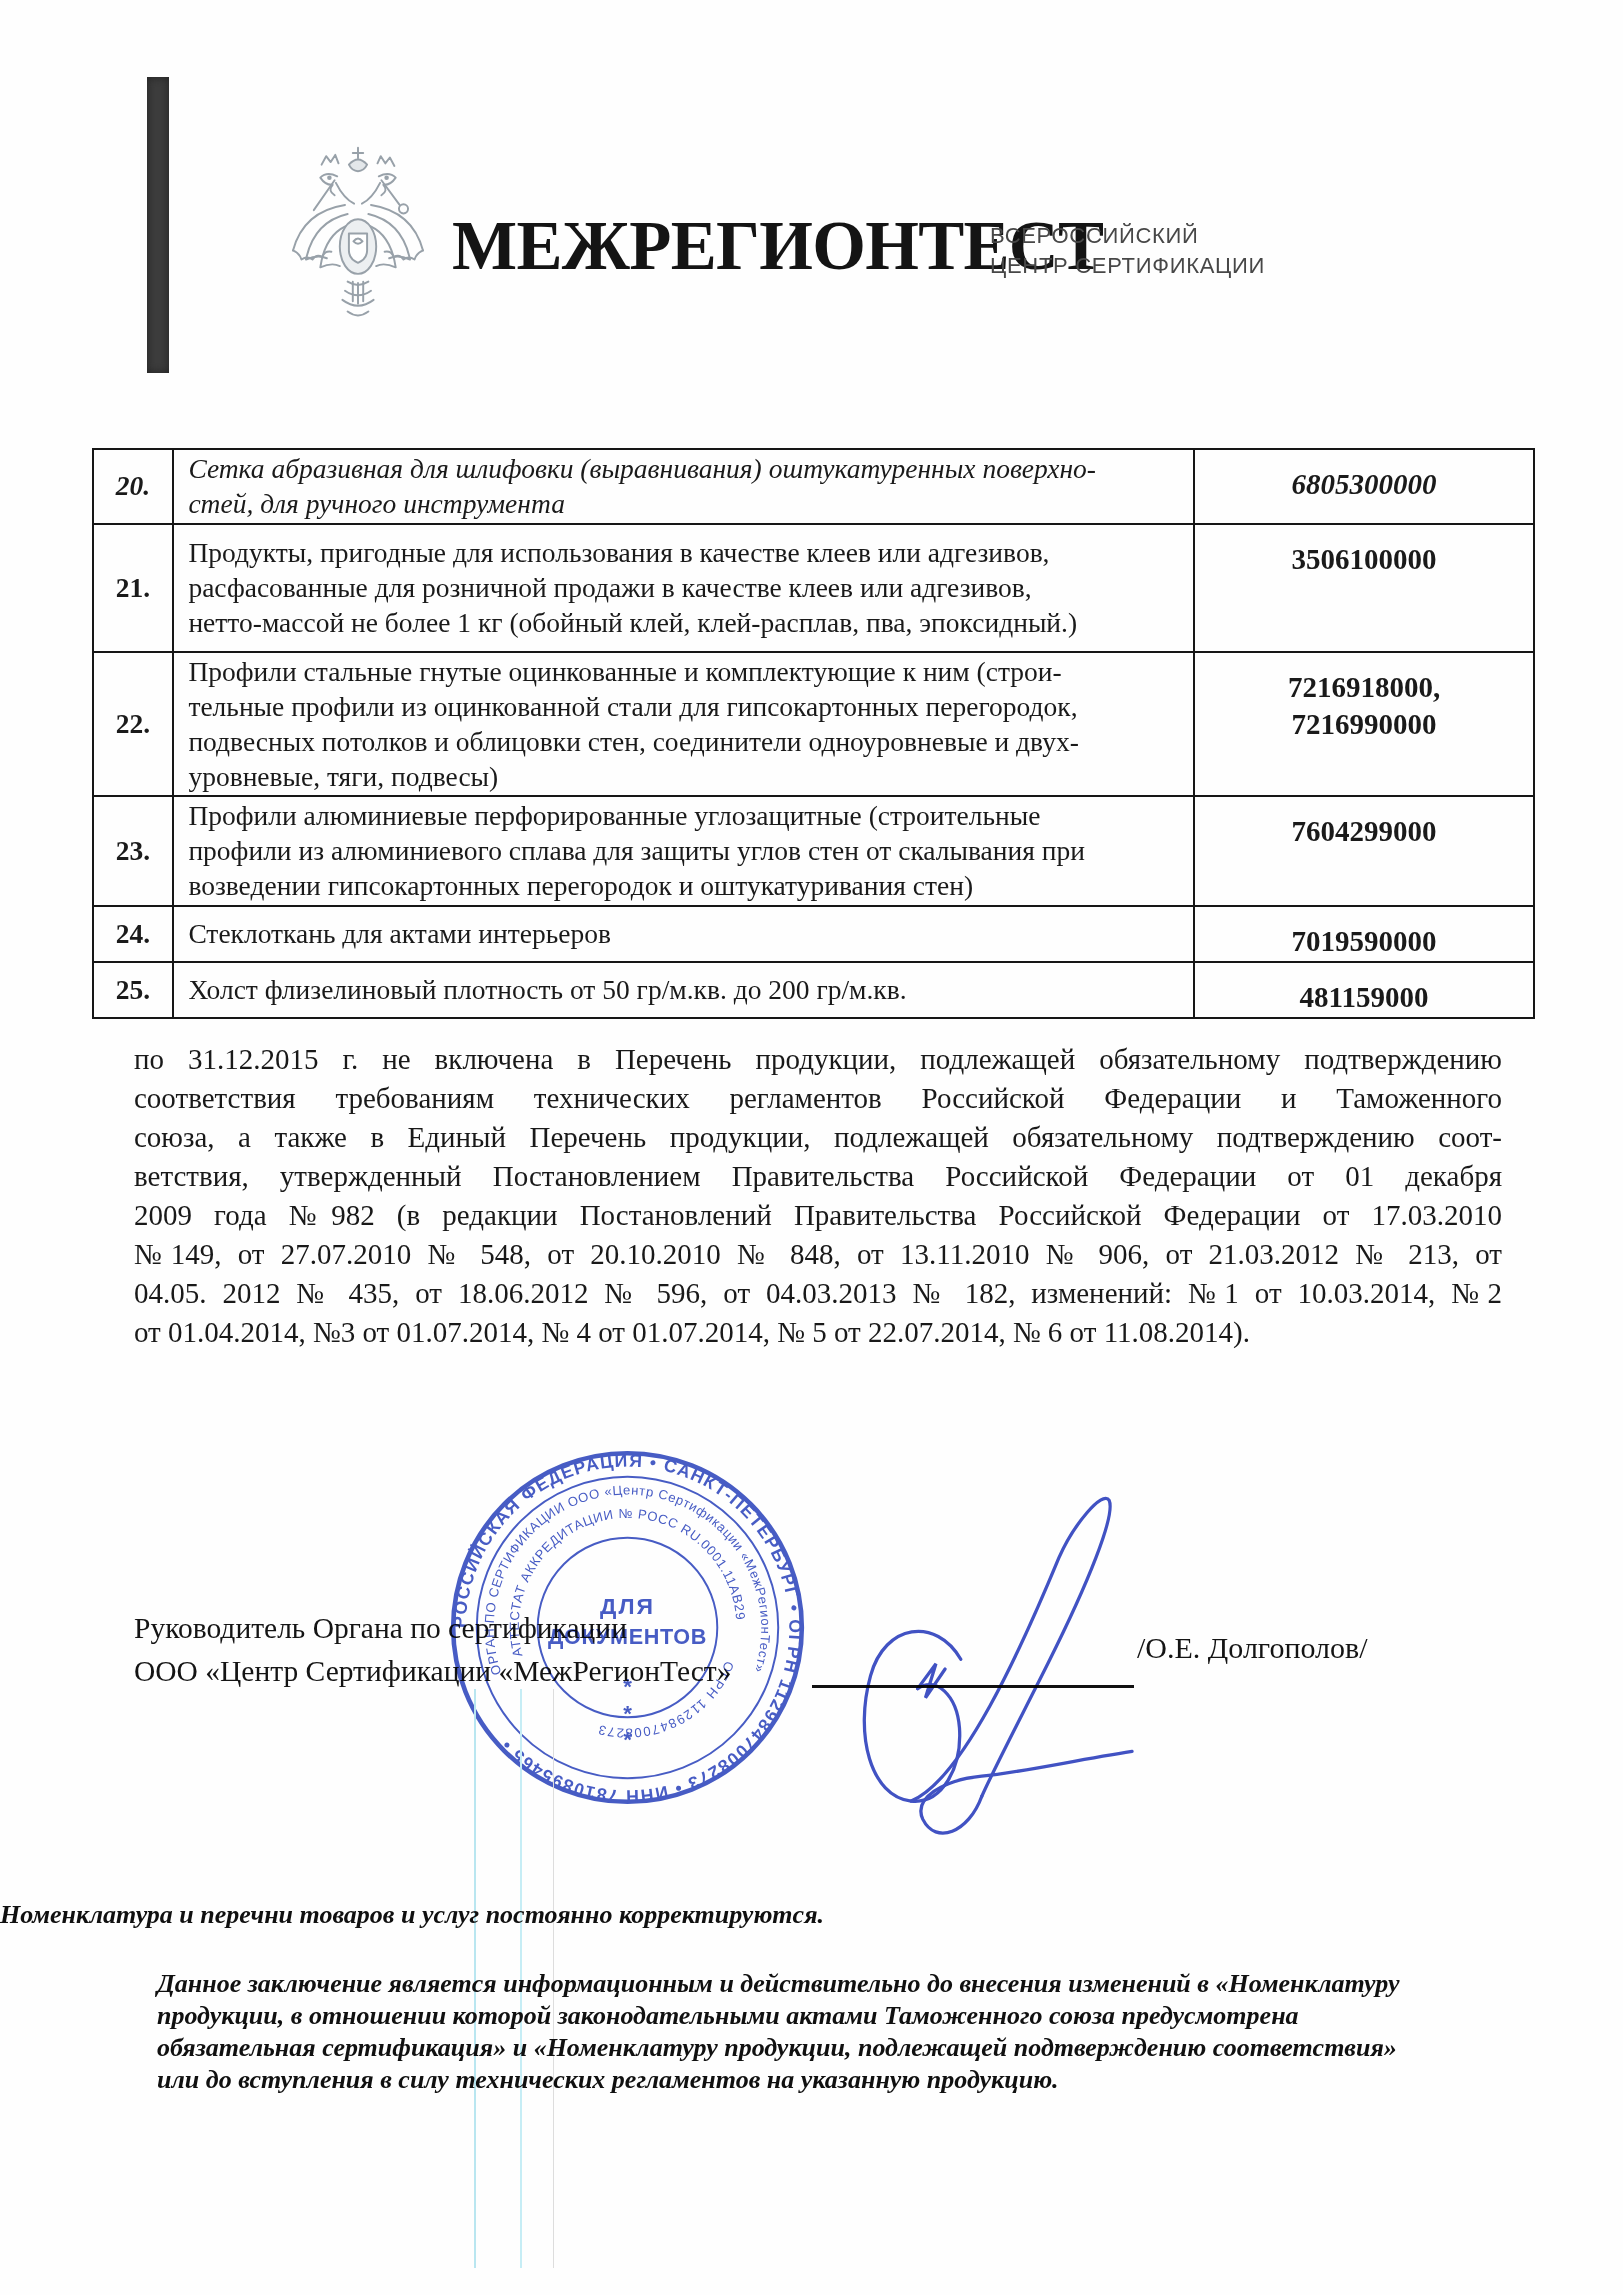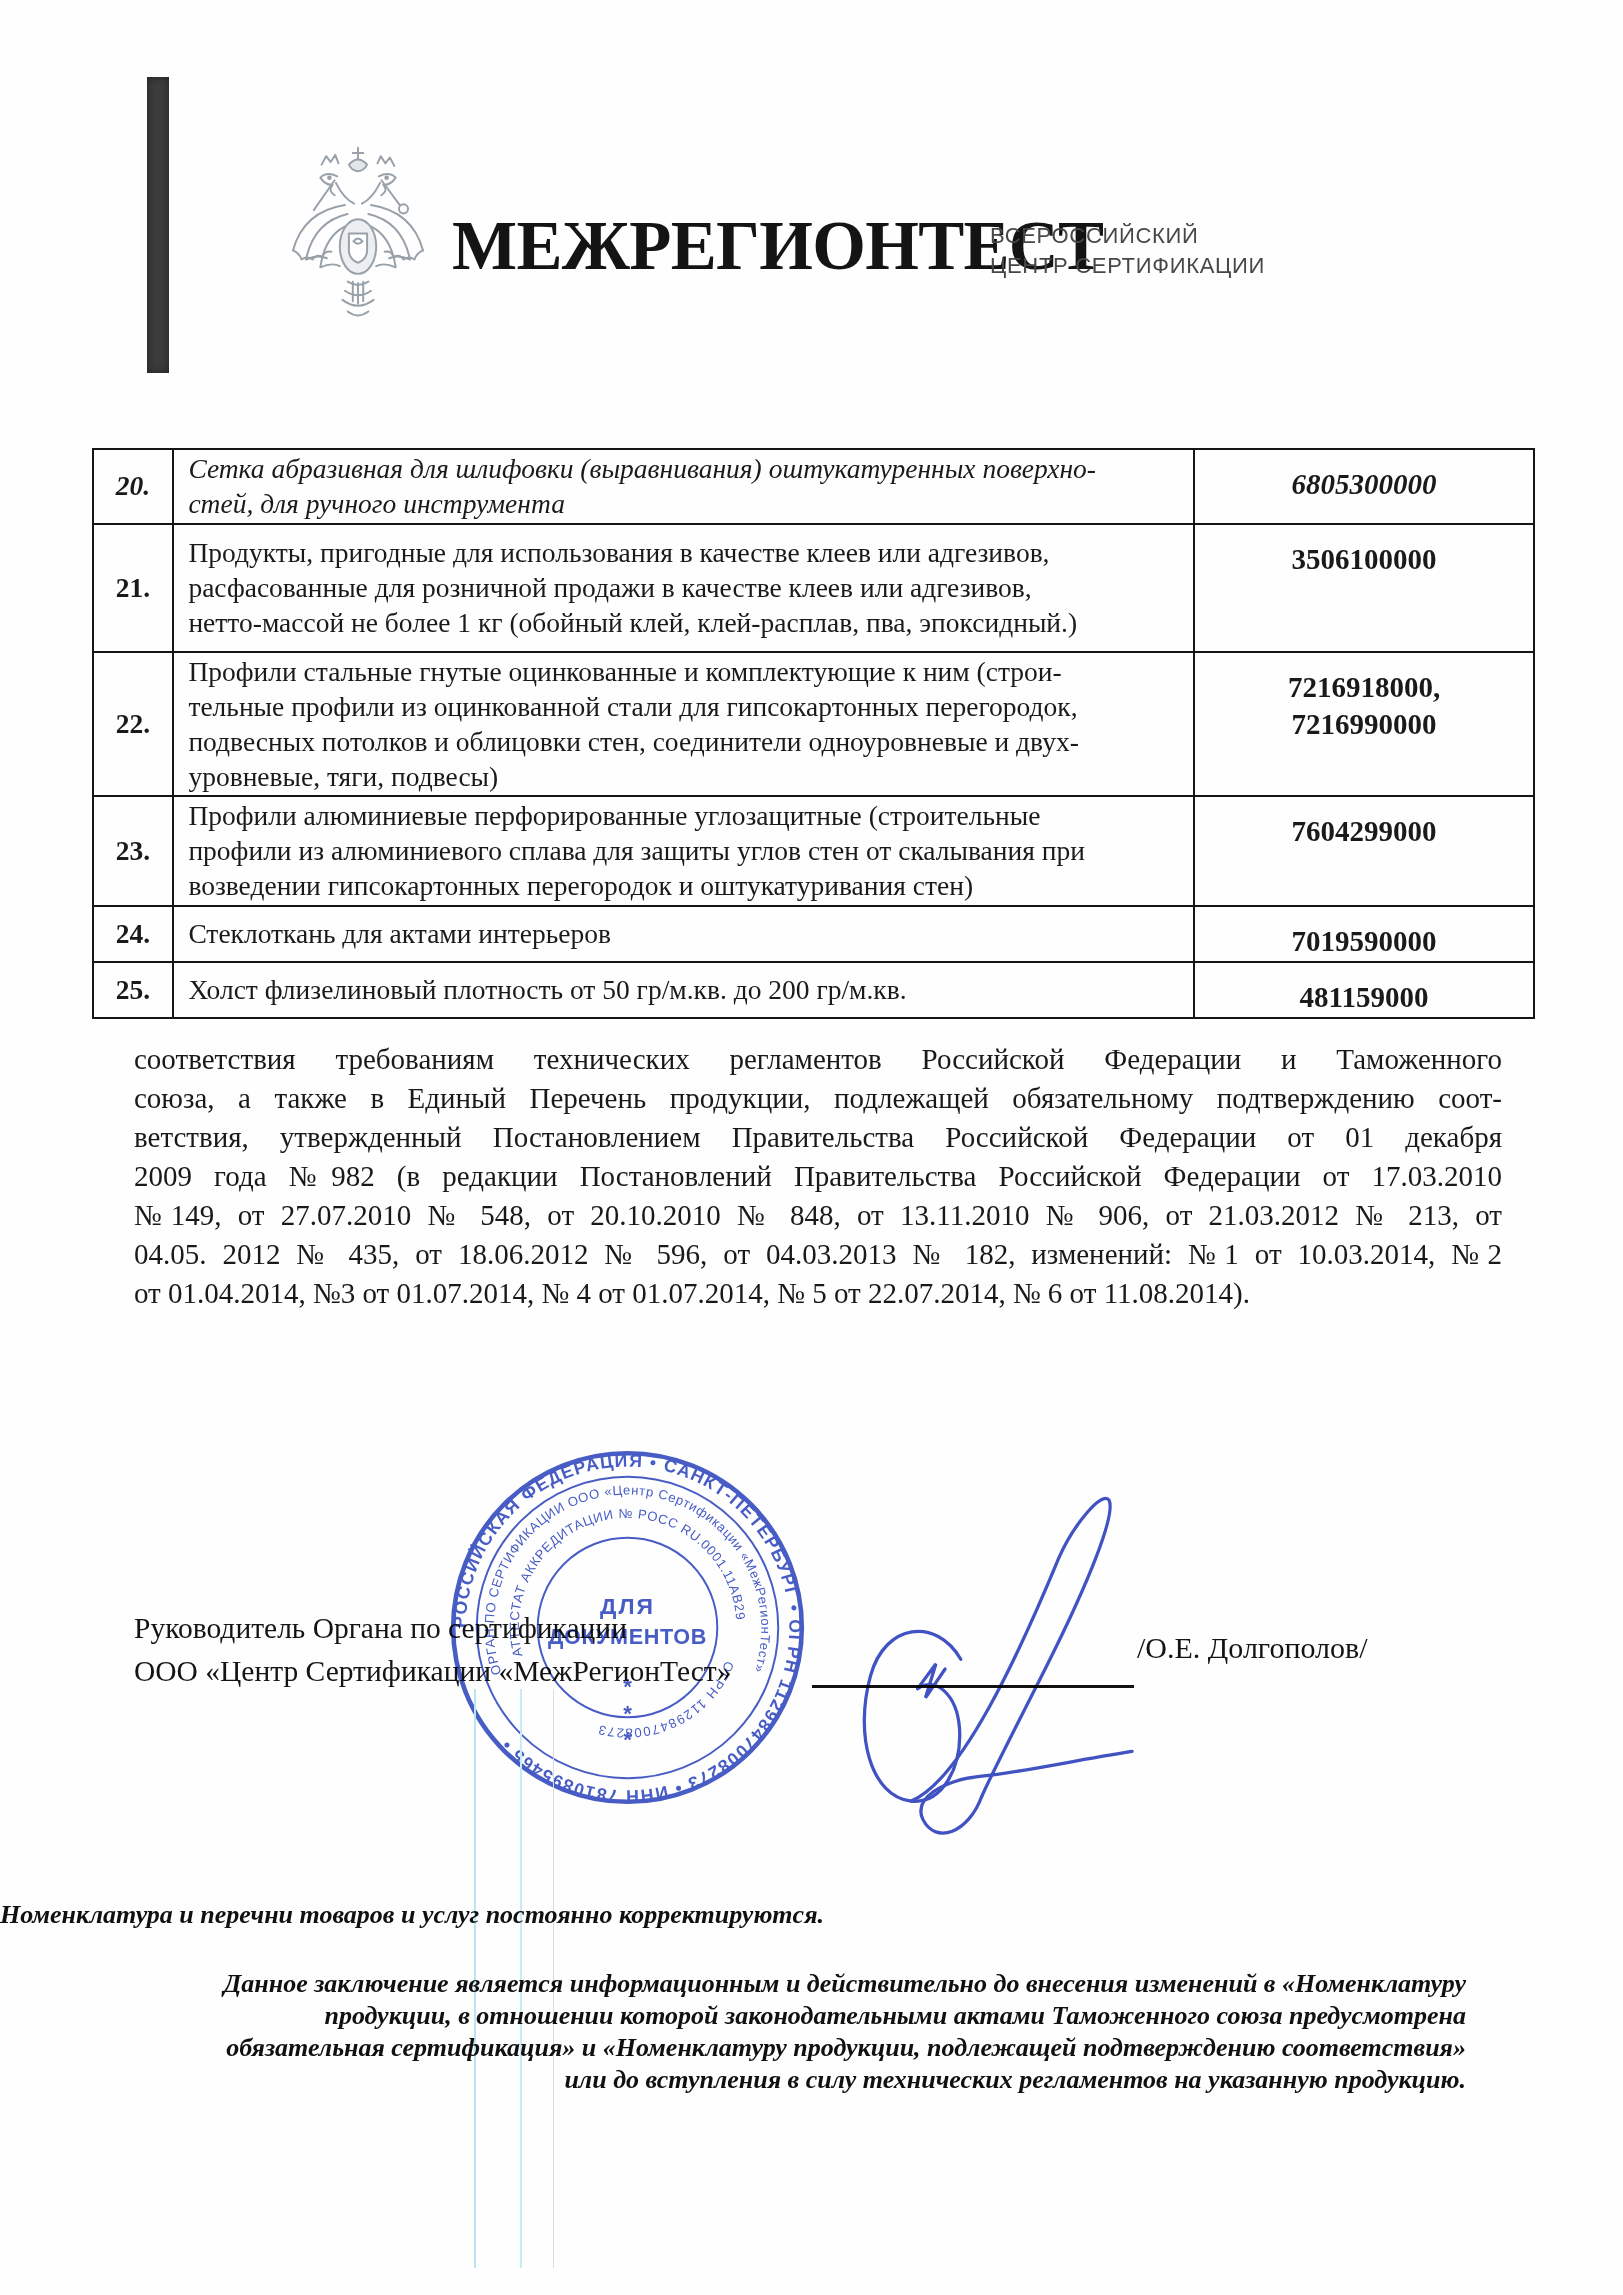--- a/index.html
+++ b/index.html
@@ -53,21 +53,21 @@
 
   
   .scan-line{position:absolute;top:1689px;height:579px;width:2px;}
   .scan-line.c1{left:474px;background:var(--scan-cyan,#b9e6f0);}
   .scan-line.c2{left:520px;background:#c6edf5;}
   .scan-line.g1{left:553px;width:1.3px;background:var(--scan-gray,#dddddd);}
 
   
   .note1{position:absolute;left:0;top:1900px;width:1623px;text-align:left;
          font-size:26px;font-weight:700;font-style:italic;color:#101010;}
-  .note2{position:absolute;left:157px;top:1968px;width:1309px;text-align:right;
+  .note2{position:absolute;left:157px;top:1968px;width:1309px;text-align:left;
          font-size:26px;line-height:32px;font-weight:700;font-style:italic;color:#101010;}
 </style>
 </head>
 <body>
 
 <div class="page">
 
   <div class="spine-bar"></div>
 
   <svg class="eagle" viewBox="0 0 240 310">
@@ -149,20 +149,21 @@
         </tr>
         <tr>
           <td class="num">25.</td>
           <td class="desc">Холст флизелиновый плотность от 50 гр/м.кв. до 200 гр/м.кв.</td>
           <td class="code">481159000</td>
         </tr>
       </tbody>
   </table>
 
   <div class="para" id="paragraph">
+      <div class="pline">по 31.12.2015 г. не включена в Перечень продукции, подлежащей обязательному подтверждению</div>
       <div class="pline">соответствия требованиям  технических регламентов  Российской Федерации и Таможенного</div>
       <div class="pline">союза, а также в Единый Перечень продукции, подлежащей обязательному подтверждению соот-</div>
       <div class="pline">ветствия, утвержденный Постановлением Правительства Российской Федерации от 01 декабря</div>
       <div class="pline">2009 года №982 (в редакции Постановлений Правительства Российской Федерации от 17.03.2010</div>
       <div class="pline">№149, от 27.07.2010 № 548, от 20.10.2010 № 848, от 13.11.2010 №  906, от 21.03.2012 № 213, от</div>
       <div class="pline">04.05. 2012  № 435, от 18.06.2012 № 596, от 04.03.2013 № 182, изменений: №1 от 10.03.2014, №2</div>
       <div class="pline plast">от 01.04.2014, №3 от 01.07.2014, № 4 от 01.07.2014, № 5 от 22.07.2014, № 6 от 11.08.2014).</div>
     </div>
 
   <div class="sig-role">

